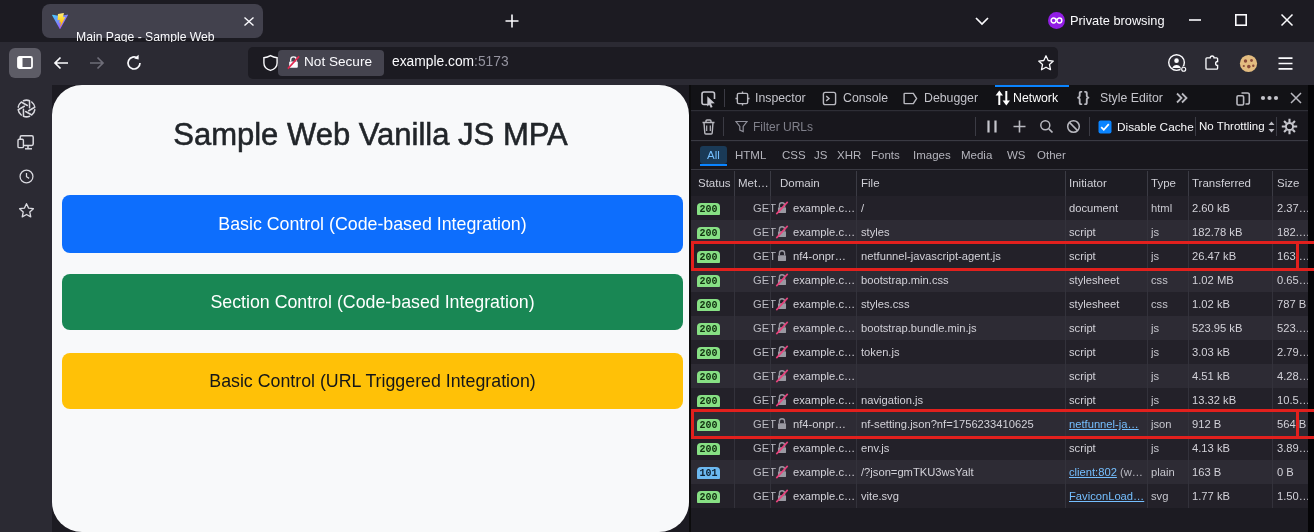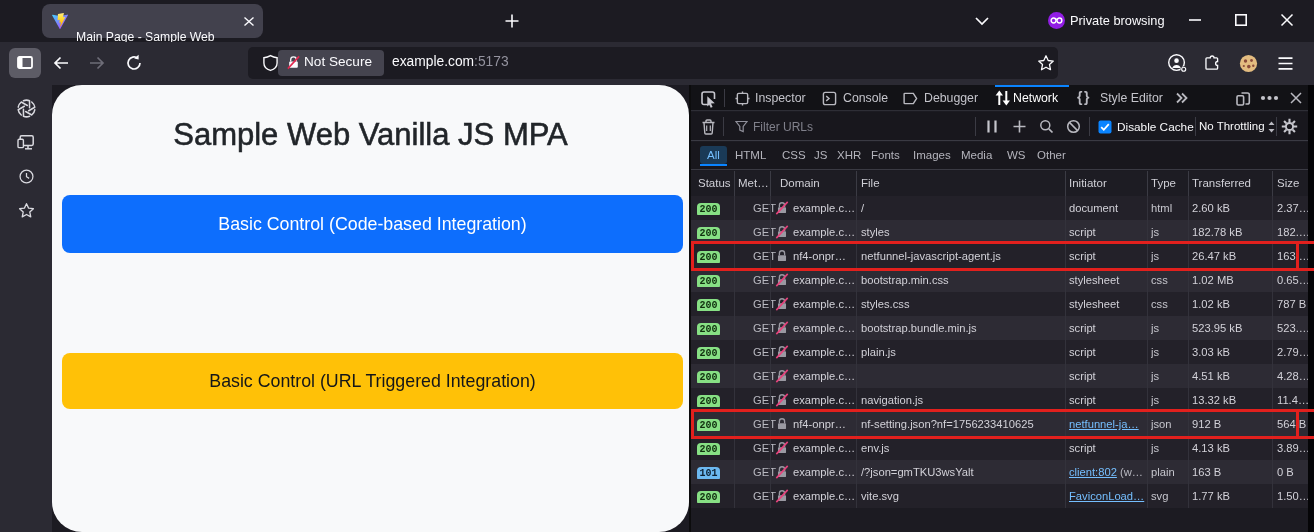--- a/index.html
+++ b/index.html
@@ -187,20 +187,21 @@
       <circle cx="8.5" cy="8.5" r="7.3" fill="none" stroke="#dadae0" stroke-width="1.4"></circle>
       <path d="M8.5 4.5 V8.8 L11.5 10.6" fill="none" stroke="#dadae0" stroke-width="1.4"></path>
     </svg>
     <svg class="abs" style="left:18px;top:117px;" width="17" height="17" viewBox="0 0 18 18">
         <path d="M9 1.8 L11.2 6.5 16.3 7.1 12.5 10.6 13.5 15.7 9 13.2 4.5 15.7 5.5 10.6 1.7 7.1 6.8 6.5 Z" fill="none" stroke="#dadae0" stroke-width="1.4" stroke-linejoin="round"></path>
       </svg>
   </div>
   <div id="content" class="abs">
     <h1>Sample Web Vanilla JS MPA</h1>
     <div class="bigbtn" style="top:110px;height:58px;line-height:58px;background:#0d6efd;color:#fff;">Basic Control (Code-based Integration)</div>
+    <div class="bigbtn" style="top:189px;height:56px;line-height:56px;background:#198754;color:#fff;">Section Control (Code-based Integration)</div>
     <div class="bigbtn" style="top:268px;height:56px;line-height:56px;background:#ffc107;color:#141619;">Basic Control (URL Triggered Integration)</div>
   </div>
   <div id="dt-border" class="abs"></div>
   <div id="devtools" class="abs">
     <div id="dt-tabbar" class="abs">
       <svg class="abs" style="left:9px;top:5px;" width="18" height="18" viewBox="0 0 18 18">
         <path d="M9.5 14.5 H4 a2 2 0 0 1 -2 -2 V4 a2 2 0 0 1 2 -2 h8.5 a2 2 0 0 1 2 2 V9" fill="none" stroke="#c8c8cf" stroke-width="1.6"></path>
         <path d="M7.3 6.3 L14.8 13.3 L11.0 13.6 L12.6 16.9 L10.7 17.8 L9.2 14.5 L7.3 16.4 Z" fill="#c8c8cf"></path>
       </svg>
       <div class="abs" style="left:33px;top:4px;width:1px;height:18px;background:#3b3b44;"></div>
@@ -455,21 +456,21 @@
       </div>
       <div class="dt-row odd">
         <span class="cell c-st" style="top:5px;height:14px;"><span class="pill pill200">200</span></span>
         <span class="cell c-get">GET</span>
         <svg class="abs" style="left:84px;top:5px;" width="14" height="14" viewBox="0 0 16 16">
             <path d="M5 7 V5 a3 3 0 0 1 6 0 v2" fill="none" stroke="#9a99a2" stroke-width="1.5"></path>
             <rect x="3.4" y="7" width="9.2" height="6.8" rx="1" fill="#9a99a2"></rect>
             <path d="M1.5 15 L14.5 1" stroke="#e7427c" stroke-width="1.8"></path>
           </svg>
           <span class="cell c-dom">example.c…</span>
-        <span class="cell c-file">plain.js</span>
+        <span class="cell c-file">token.js</span>
         <span class="cell c-init">script</span>
         <span class="cell c-type">js</span>
         <span class="cell c-tr">3.03 kB</span>
         <span class="cell c-sz">2.79…</span>
         <div class="rsep" style="left:43px;"></div>
           <div class="rsep" style="left:79px;"></div>
           <div class="rsep" style="left:165px;"></div>
           <div class="rsep" style="left:374px;"></div>
           <div class="rsep" style="left:456px;"></div>
           <div class="rsep" style="left:497px;"></div>
@@ -502,21 +503,21 @@
         <svg class="abs" style="left:84px;top:5px;" width="14" height="14" viewBox="0 0 16 16">
             <path d="M5 7 V5 a3 3 0 0 1 6 0 v2" fill="none" stroke="#9a99a2" stroke-width="1.5"></path>
             <rect x="3.4" y="7" width="9.2" height="6.8" rx="1" fill="#9a99a2"></rect>
             <path d="M1.5 15 L14.5 1" stroke="#e7427c" stroke-width="1.8"></path>
           </svg>
           <span class="cell c-dom">example.c…</span>
         <span class="cell c-file">navigation.js</span>
         <span class="cell c-init">script</span>
         <span class="cell c-type">js</span>
         <span class="cell c-tr">13.32 kB</span>
-        <span class="cell c-sz">11.4…</span>
+        <span class="cell c-sz">10.5…</span>
         <div class="rsep" style="left:43px;"></div>
           <div class="rsep" style="left:79px;"></div>
           <div class="rsep" style="left:165px;"></div>
           <div class="rsep" style="left:374px;"></div>
           <div class="rsep" style="left:456px;"></div>
           <div class="rsep" style="left:497px;"></div>
           <div class="rsep" style="left:581px;"></div>
       </div>
       <div class="dt-row even">
         <span class="cell c-st" style="top:5px;height:14px;"><span class="pill pill200">200</span></span>

